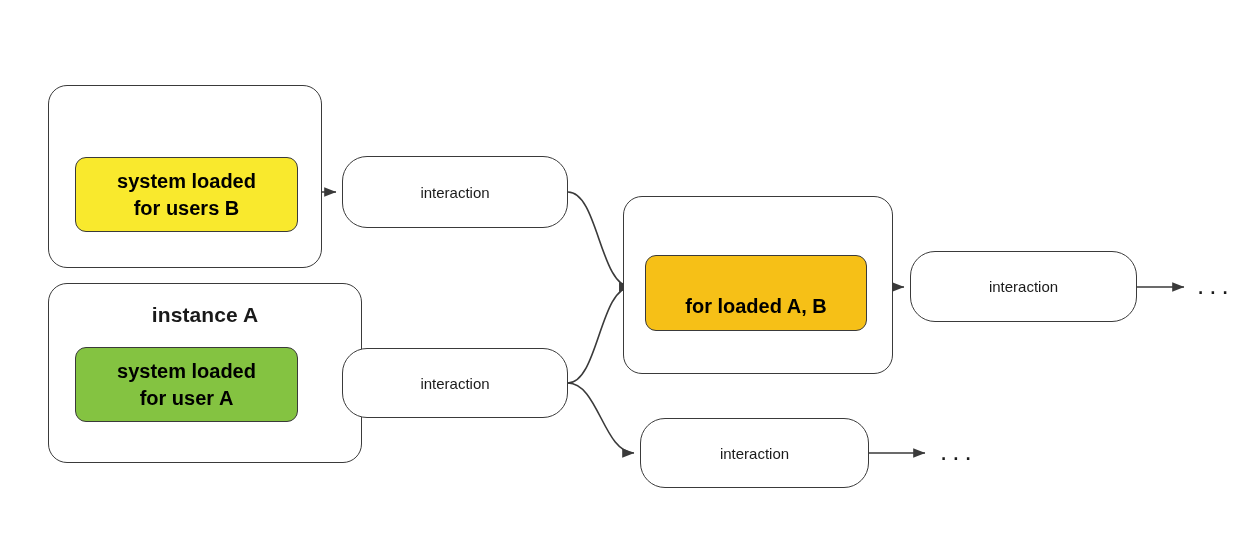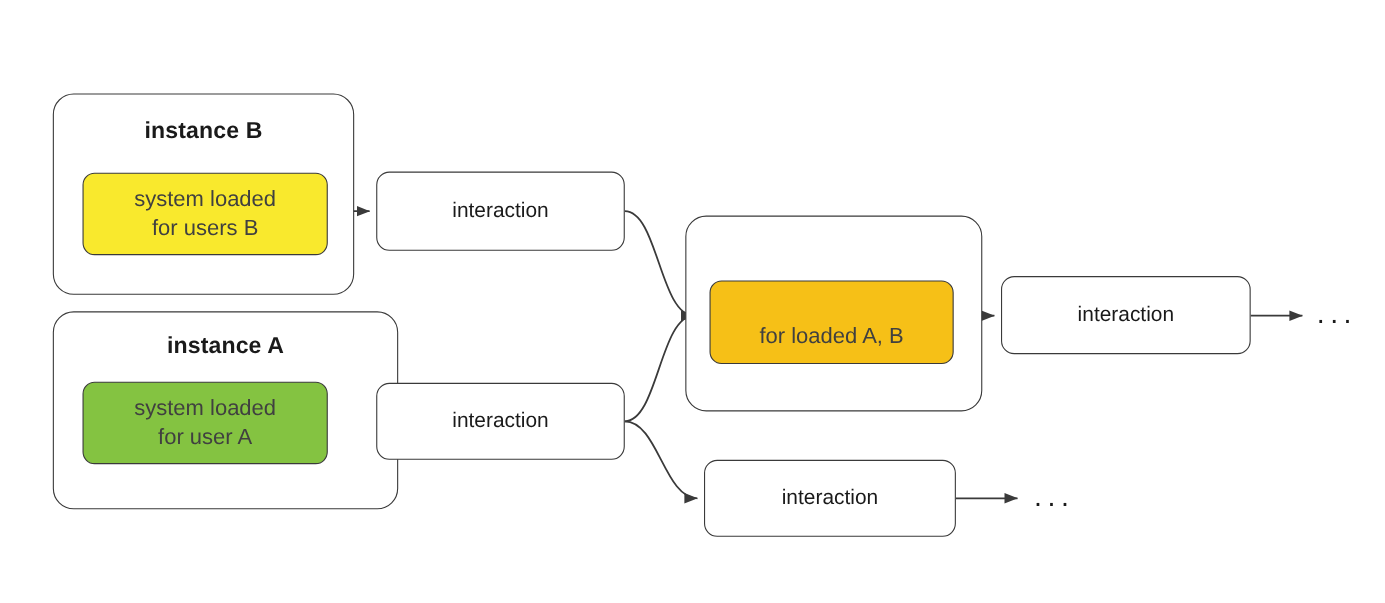--- a/index.html
+++ b/index.html
@@ -49,29 +49,30 @@
     text-align: center;
     font-weight: bold;
     font-size: 21px;
     color: #1a1a1a;
     letter-spacing: 0.1px;
   }
   .system-box {
     border: 1.6px solid #3a3a3a;
     border-radius: 11px;
     font-size: 20px;
-    color: #404040;
+    color: #000000;
     line-height: 1.32;
     padding: 4px 6px;
+    font-weight: bold;
   }
   .interaction-box {
     border: 1.6px solid #3a3a3a;
-    border-radius: 12px;
+    border-radius: 25px;
     background: #ffffff;
-    font-size: 19px;
+    font-size: 15px;
     color: #1a1a1a;
     align-items: center;
   }
   .ellipsis {
     position: absolute;
     font-size: 26px;
     color: #1a1a1a;
     letter-spacing: 5px;
     line-height: 1;
     white-space: nowrap;
@@ -100,21 +101,20 @@
     <path d="M568,383 C598,383 604,453 634,453" fill="none" stroke="#3a3a3a" stroke-width="1.6" marker-end="url(#arrow)"></path>
 
     <path d="M866,287 L904,287" fill="none" stroke="#3a3a3a" stroke-width="1.6" marker-end="url(#arrow)"></path>
 
     <path d="M1137,287 L1184,287" fill="none" stroke="#3a3a3a" stroke-width="1.6" marker-end="url(#arrow)"></path>
 
     <path d="M869,453 L925,453" fill="none" stroke="#3a3a3a" stroke-width="1.6" marker-end="url(#arrow)"></path>
   </svg>
 
   <div class="node instance-box" style="left:48px; top:85px; width:274px; height:183px;">
-    <span class="instance-title" style="top:21px;">instance B</span>
     <div class="node system-box" style="left:26px; top:71px; width:223px; height:75px; background:#f9e92d;">
       <span>
         <span>system loaded</span><br>
         <span>for users B</span>
       </span>
     </div>
   </div>
 
   <div class="node instance-box" style="left:48px; top:283px; width:314px; height:180px;">
     <span class="instance-title" style="top:19px;">instance A</span>

